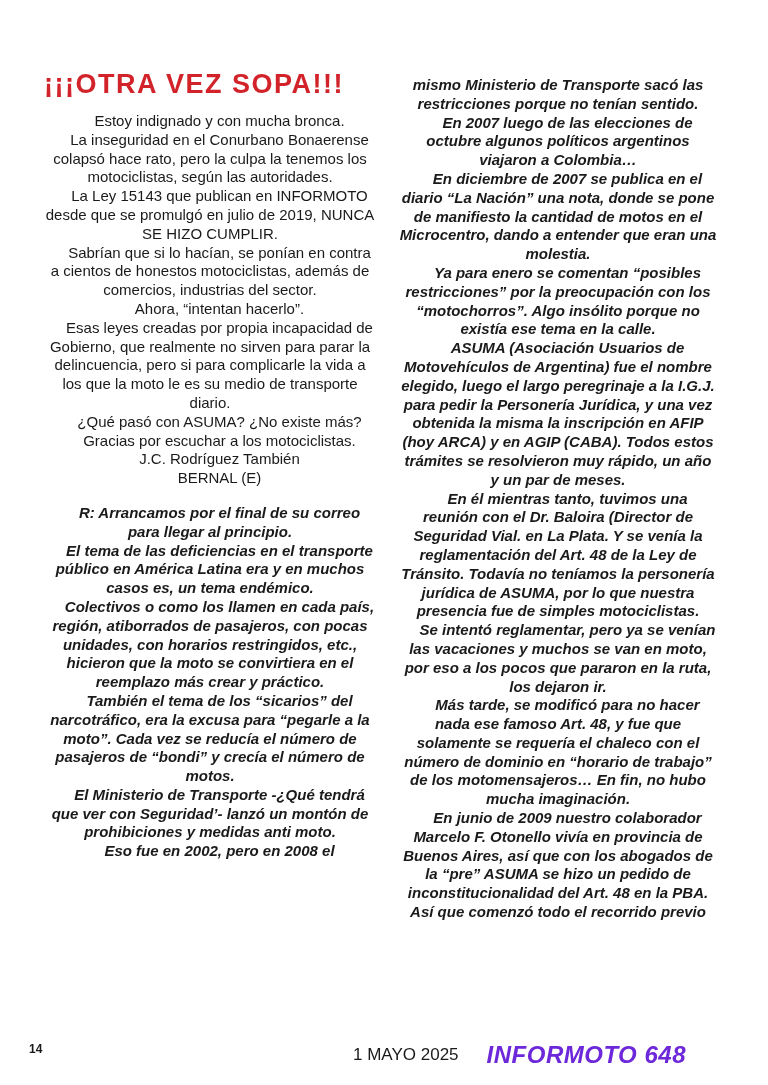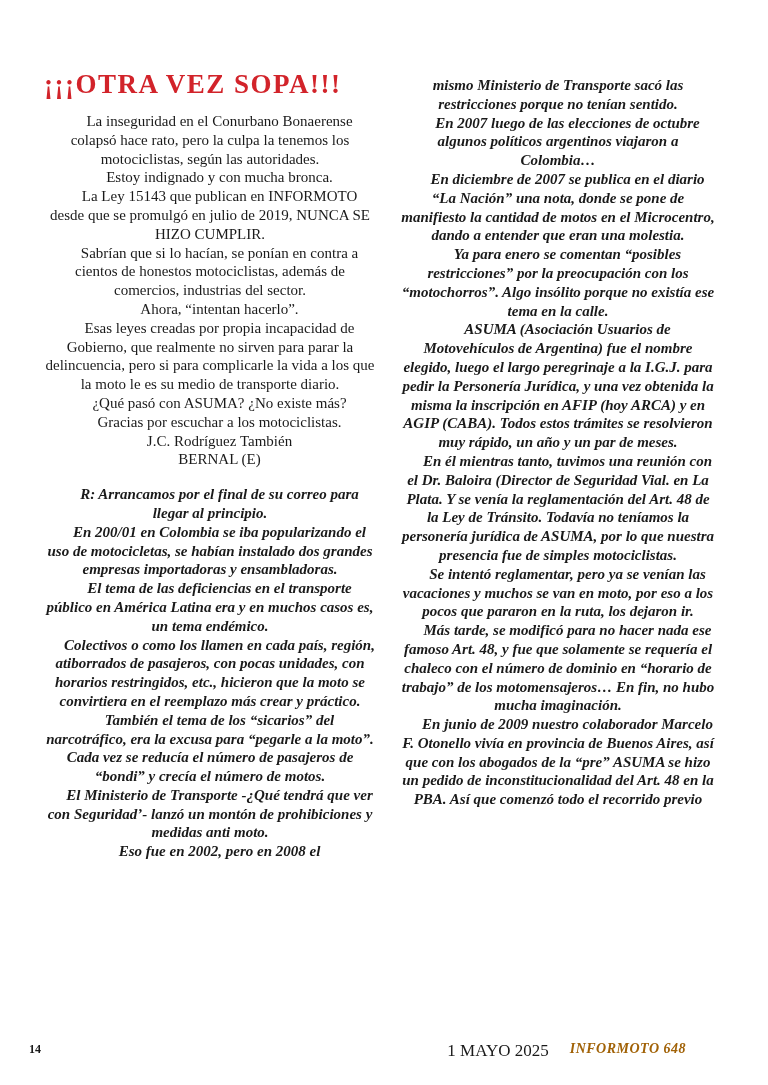--- a/index.html
+++ b/index.html
@@ -5,21 +5,21 @@
   html, body {
     margin: 0;
     padding: 0;
     background: #ffffff;
   }
   .page {
     position: relative;
     width: 740px;
     height: 1085px;
     background: #ffffff;
-    font-family: Liberation Serif, serif;
+    font-family: Liberation Sans, sans-serif;
     color: #1a1a1a;
     overflow: hidden;
   }
   .article-title {
     position: absolute;
     left: 44px;
     top: 69px;
     margin: 0;
     font-size: 27px;
     font-weight: bold;
@@ -69,60 +69,59 @@
     top: 1042px;
     font-size: 12px;
     font-weight: bold;
     color: #1a1a1a;
   }
   .footer-right {
     position: absolute;
     right: 54px;
     top: 1041px;
     display: flex;
-    align-items: flex-start;
-    gap: 21px;
+    align-items: center;
+    gap: 28px;
     white-space: nowrap;
   }
   .footer-date {
     font-size: 17px;
     font-weight: normal;
     color: #1a1a1a;
   }
   .footer-brand {
-    font-size: 14px;
+    font-size: 24px;
     font-weight: bold;
     font-style: italic;
     letter-spacing: 0.5px;
-    color: #a16207;
+    color: #6d28d9;
   }
 </style>
 </head>
 <body>
 
 <div class="page">
 
   <h1 class="article-title">¡¡¡OTRA VEZ SOPA!!!</h1>
 
   <div class="col col-left">
     <section class="letter-section">
+        <p class="para letter-para">Estoy indignado y con mucha bronca.</p>
         <p class="para letter-para">La inseguridad en el Conurbano Bonaerense colapsó hace rato, pero la culpa la tenemos los motociclistas, según las autoridades.</p>
-        <p class="para letter-para">Estoy indignado y con mucha bronca.</p>
         <p class="para letter-para">La Ley 15143 que publican en INFORMOTO desde que se promulgó en julio de 2019, NUNCA SE HIZO CUMPLIR.</p>
         <p class="para letter-para">Sabrían que si lo hacían, se ponían en contra a cientos de honestos motociclistas, además de comercios, industrias del sector.</p>
         <p class="para letter-para">Ahora, “intentan hacerlo”.</p>
         <p class="para letter-para">Esas leyes creadas por propia incapacidad de Gobierno, que realmente no sirven para parar la delincuencia, pero si para complicarle la vida a los que la moto le es su medio de transporte diario.</p>
         <p class="para letter-para">¿Qué pasó con ASUMA? ¿No existe más?</p>
         <p class="para letter-para">Gracias por escuchar a los motociclistas.</p>
         <p class="para letter-para">J.C. Rodríguez También</p>
         <p class="para letter-para">BERNAL (E)</p>
       </section>
     <section class="reply-section">
         <p class="para reply-para">R: Arrancamos por el final de su correo para llegar al principio.</p>
-        <p class="para reply-para">En 200/01 en Colombia se iba popularizando el uso de motocicletas, se habían instalado dos grandes empresas importadoras y ensambladoras.</p>
         <p class="para reply-para">El tema de las deficiencias en el transporte público en América Latina era y en muchos casos es, un tema endémico.</p>
         <p class="para reply-para">Colectivos o como los llamen en cada país, región, atiborrados de pasajeros, con pocas unidades, con horarios restringidos, etc., hicieron que la moto se convirtiera en el reemplazo más crear y práctico.</p>
         <p class="para reply-para">También el tema de los “sicarios” del narcotráfico, era la excusa para “pegarle a la moto”. Cada vez se reducía el número de pasajeros de “bondi” y crecía el número de motos.</p>
         <p class="para reply-para">El Ministerio de Transporte -¿Qué tendrá que ver con Seguridad’- lanzó un montón de prohibiciones y medidas anti moto.</p>
         <p class="para reply-para">Eso fue en 2002, pero en 2008 el</p>
       </section>
   </div>
 
   <div class="col col-right">
       <p class="para reply-para">mismo Ministerio de Transporte sacó las restricciones porque no tenían sentido.</p>

